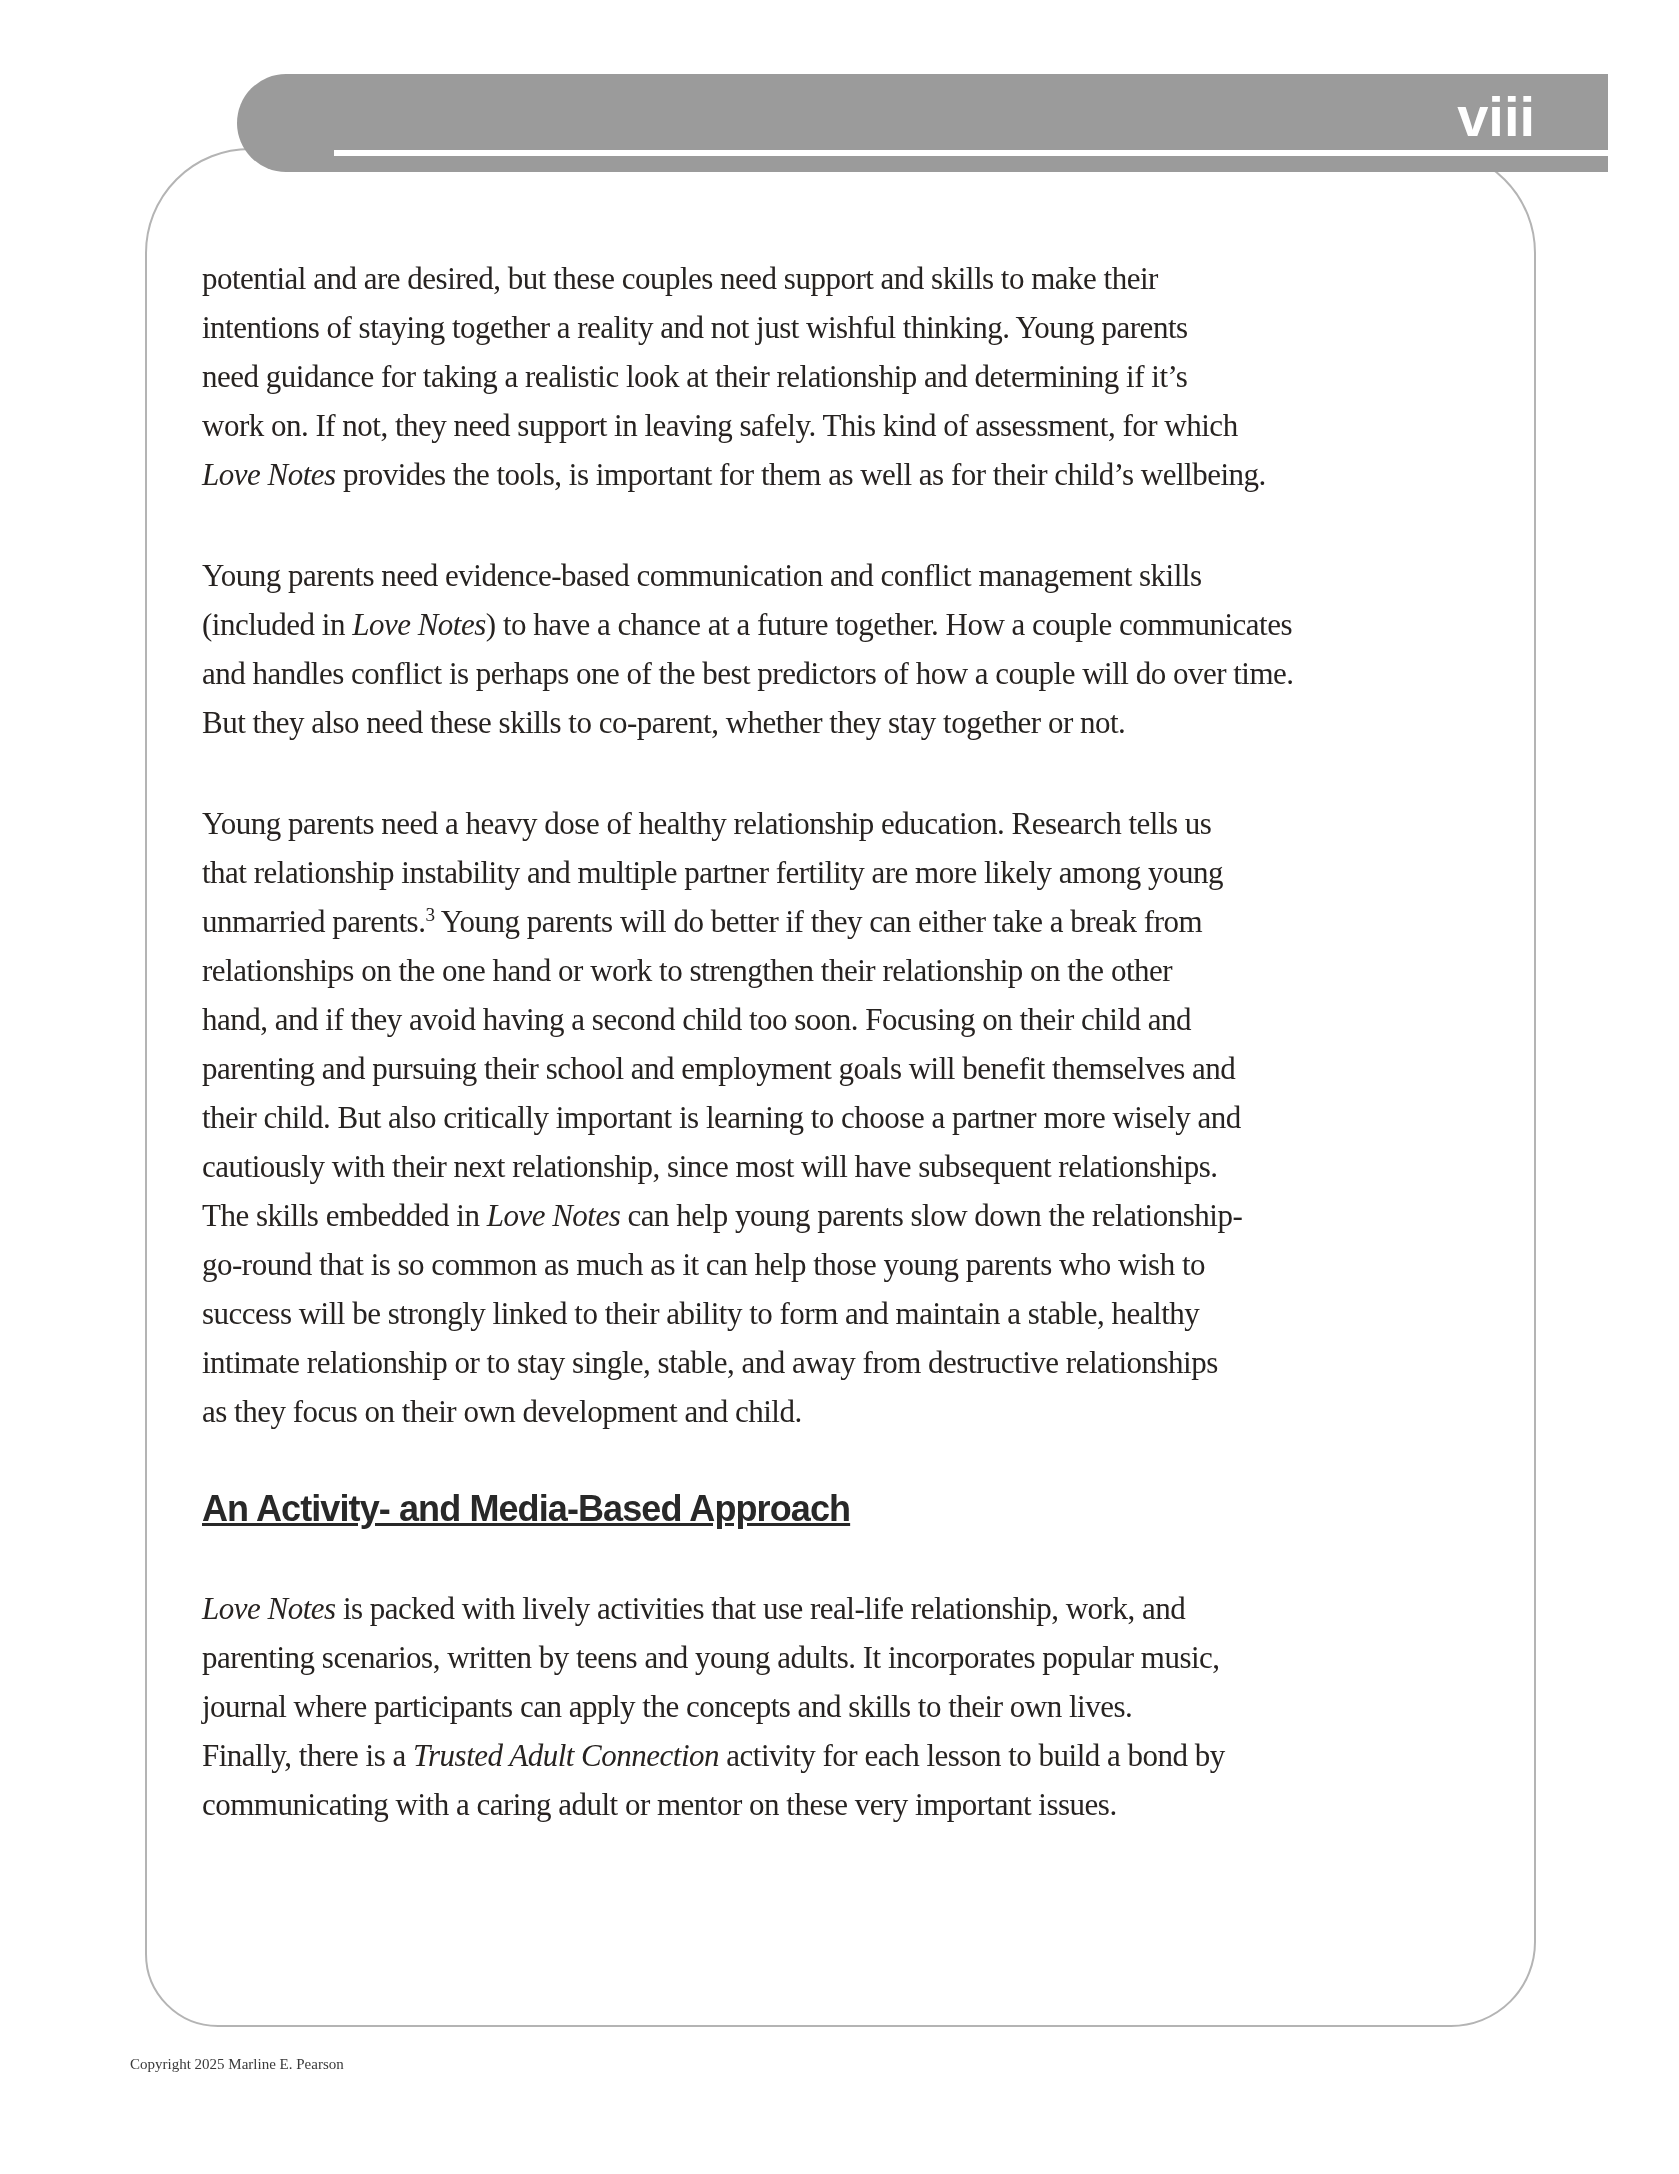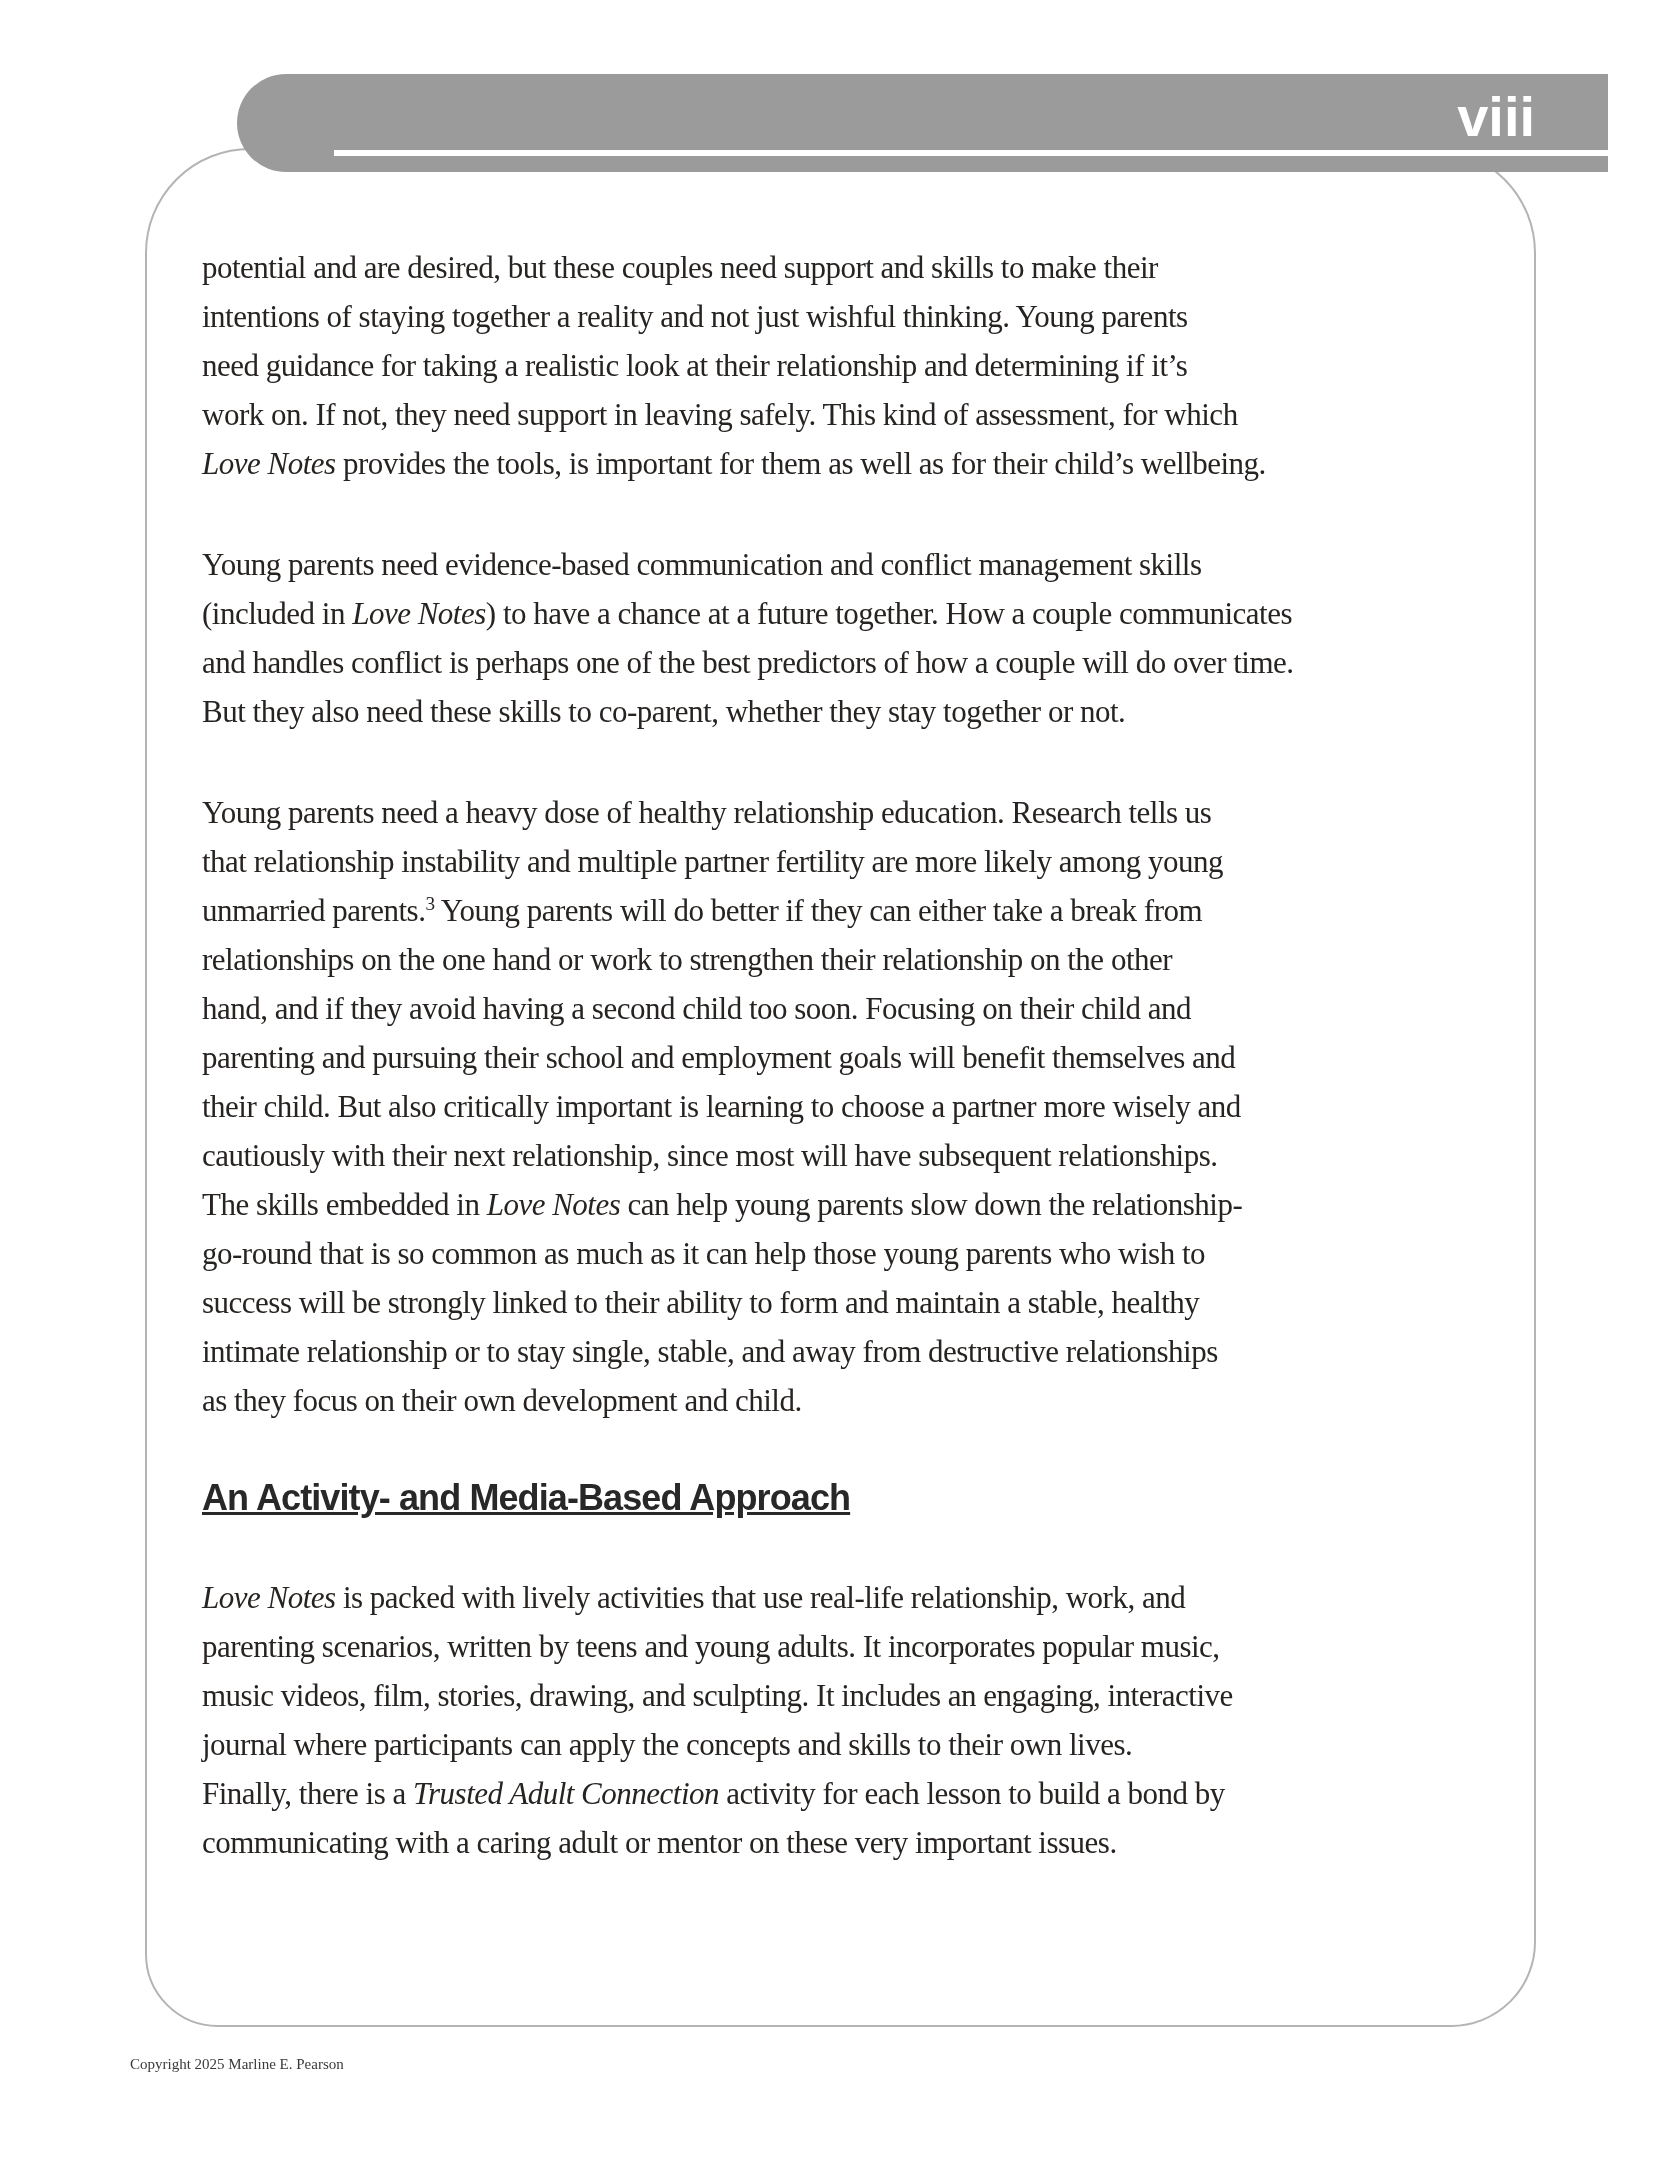--- a/index.html
+++ b/index.html
@@ -59,21 +59,21 @@
     font-size: 56px;
     line-height: 56px;
     letter-spacing: 0px;
     text-align: center;
   }
 
   
   .content {
     position: absolute;
     left: 202px;
-    top: 243px;
+    top: 254px;
     width: 1252px;
     color: var(--text-black);
   }
   .para {
     margin: 0 0 52px 0;
     font-size: 31px;
     line-height: 49px;
     letter-spacing: -0.5px;
   }
   .line { white-space: nowrap; }
@@ -141,21 +141,20 @@
       <div class="line"><span>The skills embedded in </span><span class="ital">Love Notes</span><span> can help young parents slow down the relationship-</span></div>
       <div class="line"><span>go-round that is so common as much as it can help those young parents who wish to</span></div>
       <div class="line"><span>success will be strongly linked to their ability to form and maintain a stable, healthy</span></div>
       <div class="line"><span>intimate relationship or to stay single, stable, and away from destructive relationships</span></div>
       <div class="line"><span>as they focus on their own development and child.</span></div>
     </div>
     <h2 class="heading">An Activity- and Media-Based Approach</h2>
     <div class="para">
       <div class="line"><span class="ital">Love Notes</span><span> is packed with lively activities that use real-life relationship, work, and</span></div>
       <div class="line"><span>parenting scenarios, written by teens and young adults. It incorporates popular music,</span></div>
-      <div class="line"><span>music videos, film, stories, drawing, and sculpting. It includes an engaging, interactive</span></div>
       <div class="line"><span>journal where participants can apply the concepts and skills to their own lives.</span></div>
       <div class="line"><span>Finally, there is a </span><span class="ital">Trusted Adult Connection</span><span> activity for each lesson to build a bond by</span></div>
       <div class="line"><span>communicating with a caring adult or mentor on these very important issues.</span></div>
     </div>
   </div>
 
 <div class="copyright">Copyright 2025 Marline E. Pearson</div>
 
 
 </body></html>

